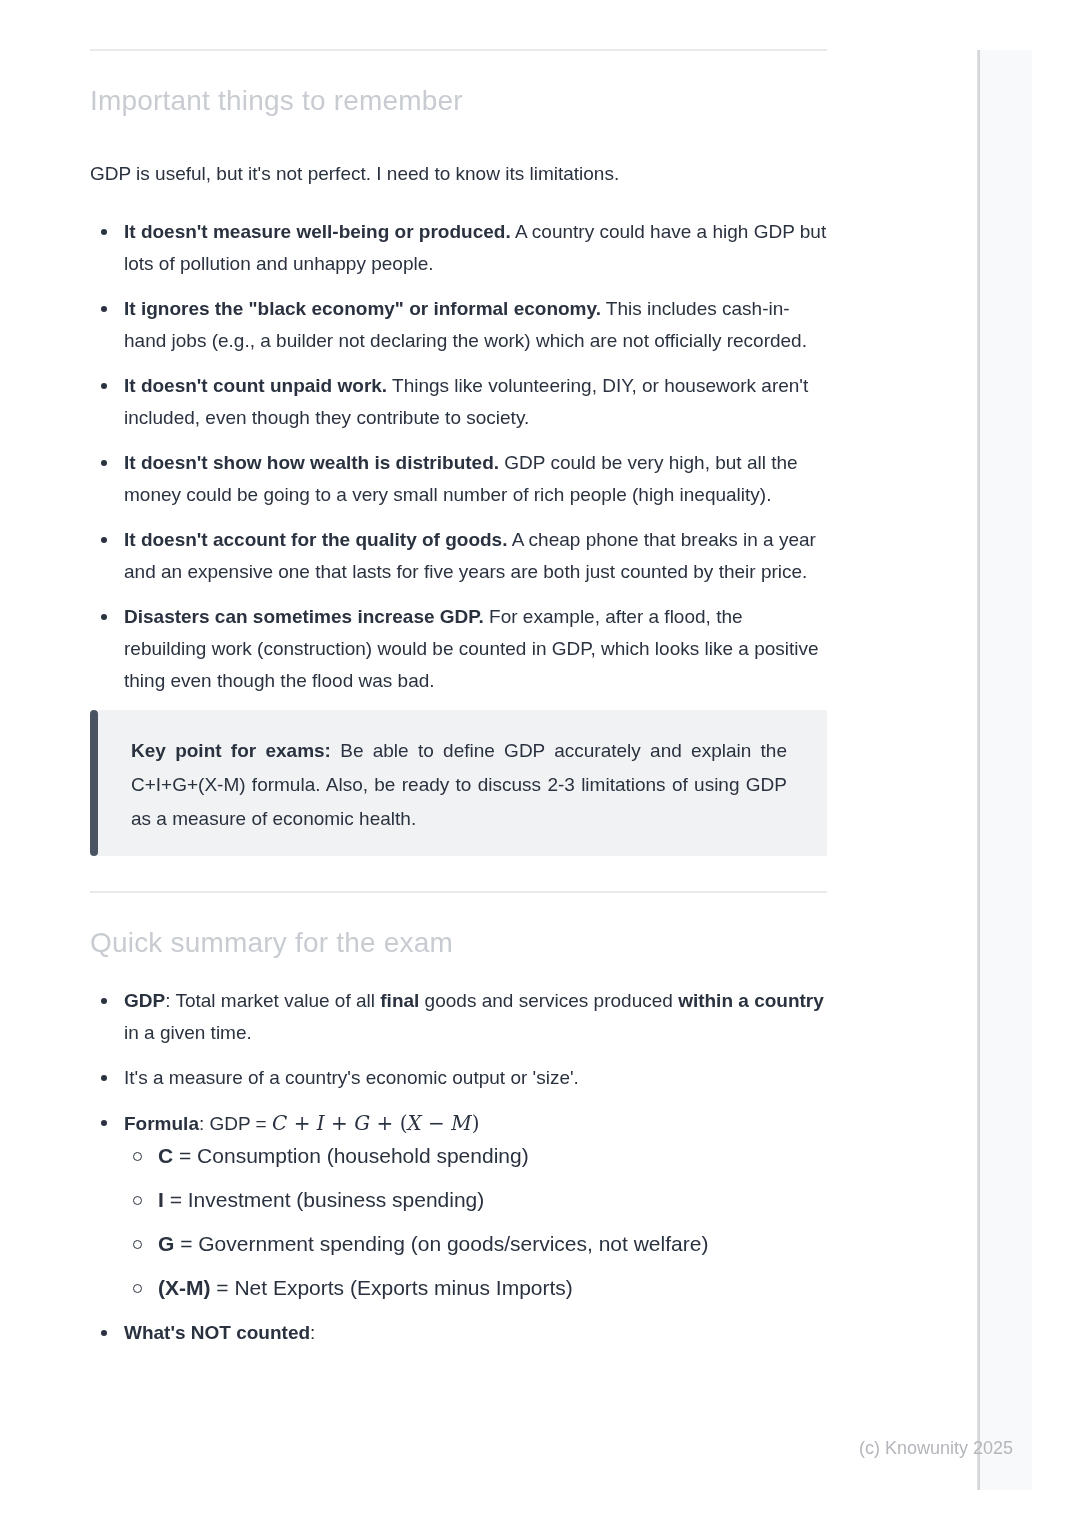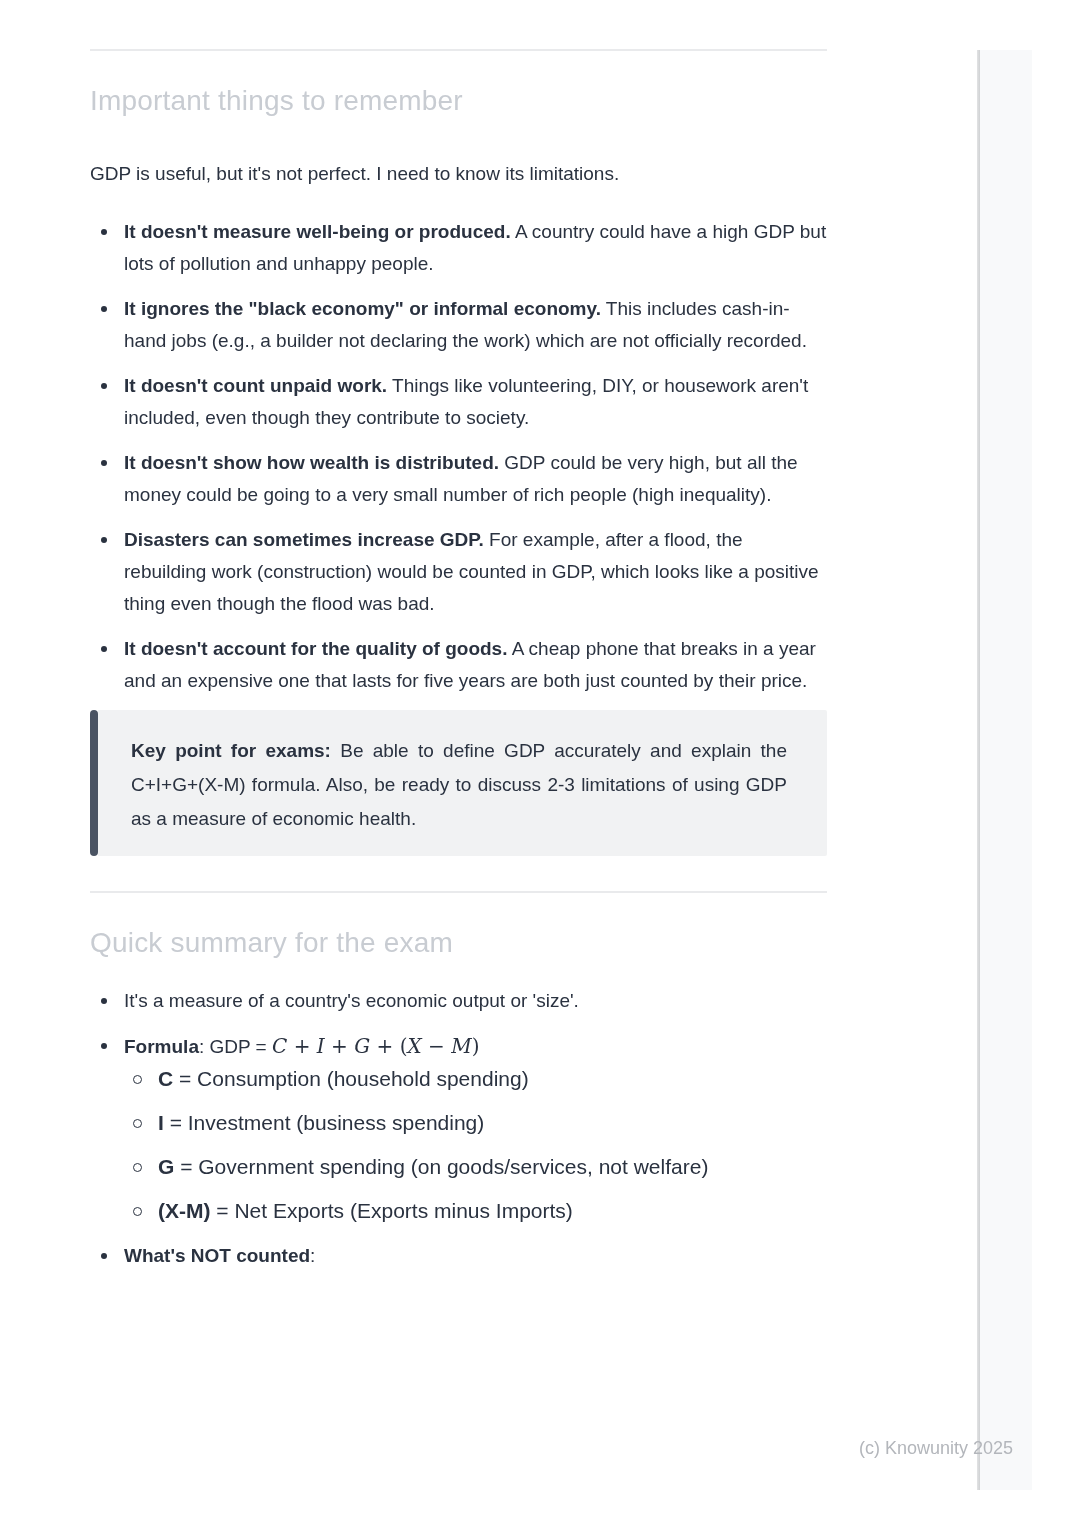--- a/index.html
+++ b/index.html
@@ -81,35 +81,36 @@
 <div class="content">
   <hr class="rule rule-top">
   <h2 class="section-heading">Important things to remember</h2>
   <p class="intro">GDP is useful, but it's not perfect. I need to know its limitations.</p>
 
   <ul class="blist" id="limitations-list">
       <li><span class="b">It doesn't measure well-being or produced.</span><span> A country could have a high GDP but lots of pollution and unhappy people.</span></li>
       <li><span class="b">It ignores the "black economy" or informal economy.</span><span> This includes cash-in-hand jobs (e.g., a builder not declaring the work) which are not officially recorded.</span></li>
       <li><span class="b">It doesn't count unpaid work.</span><span> Things like volunteering, DIY, or housework aren't included, even though they contribute to society.</span></li>
       <li><span class="b">It doesn't show how wealth is distributed.</span><span> GDP could be very high, but all the money could be going to a very small number of rich people (high inequality).</span></li>
+      <li><span class="b">It doesn't account for the quality of goods.</span><span> A cheap phone that breaks in a year and an expensive one that lasts for five years are both just counted by their price.</span></li>
       <li><span class="b">Disasters can sometimes increase GDP.</span><span> For example, after a flood, the rebuilding work (construction) would be counted in GDP, which looks like a positive thing even though the flood was bad.</span></li>
-      <li><span class="b">It doesn't account for the quality of goods.</span><span> A cheap phone that breaks in a year and an expensive one that lasts for five years are both just counted by their price.</span></li>
     </ul>
 
   <div class="callout">
     <div class="callout-bar"></div>
     <div class="callout-box">
       <p id="callout-text"><span class="b">Key point for exams:</span><span> Be able to define GDP accurately and explain the C+I+G+(X-M) formula. Also, be ready to discuss 2-3 limitations of using GDP as a measure of economic health.</span></p>
     </div>
   </div>
 
   <hr class="rule rule-mid">
   <h2 class="section-heading">Quick summary for the exam</h2>
 
   <ul class="blist2" id="summary-list">
+      <li><span class="b">GDP</span><span>: Total market value of all </span><span class="b">final</span><span> goods and services produced </span><span class="b">within a country</span><span> in a given time.</span></li>
       <li><span>It's a measure of a country's economic output or 'size'.</span></li>
       <li><span class="b">Formula</span><span>: GDP = </span><span class="mi">C</span><span class="mo"> + </span><span class="mi">I</span><span class="mo"> + </span><span class="mi">G</span><span class="mo"> + (</span><span class="mi">X</span><span class="mo"> − </span><span class="mi">M</span><span class="mo">)</span><ul class="sublist">
           <li><span class="b">C</span><span> = Consumption (household spending)</span></li>
           <li><span class="b">I</span><span> = Investment (business spending)</span></li>
           <li><span class="b">G</span><span> = Government spending (on goods/services, not welfare)</span></li>
           <li><span class="b">(X-M)</span><span> = Net Exports (Exports minus Imports)</span></li>
         </ul></li>
       <li><span class="b">What's NOT counted</span><span>:</span></li>
     </ul>
 </div>

